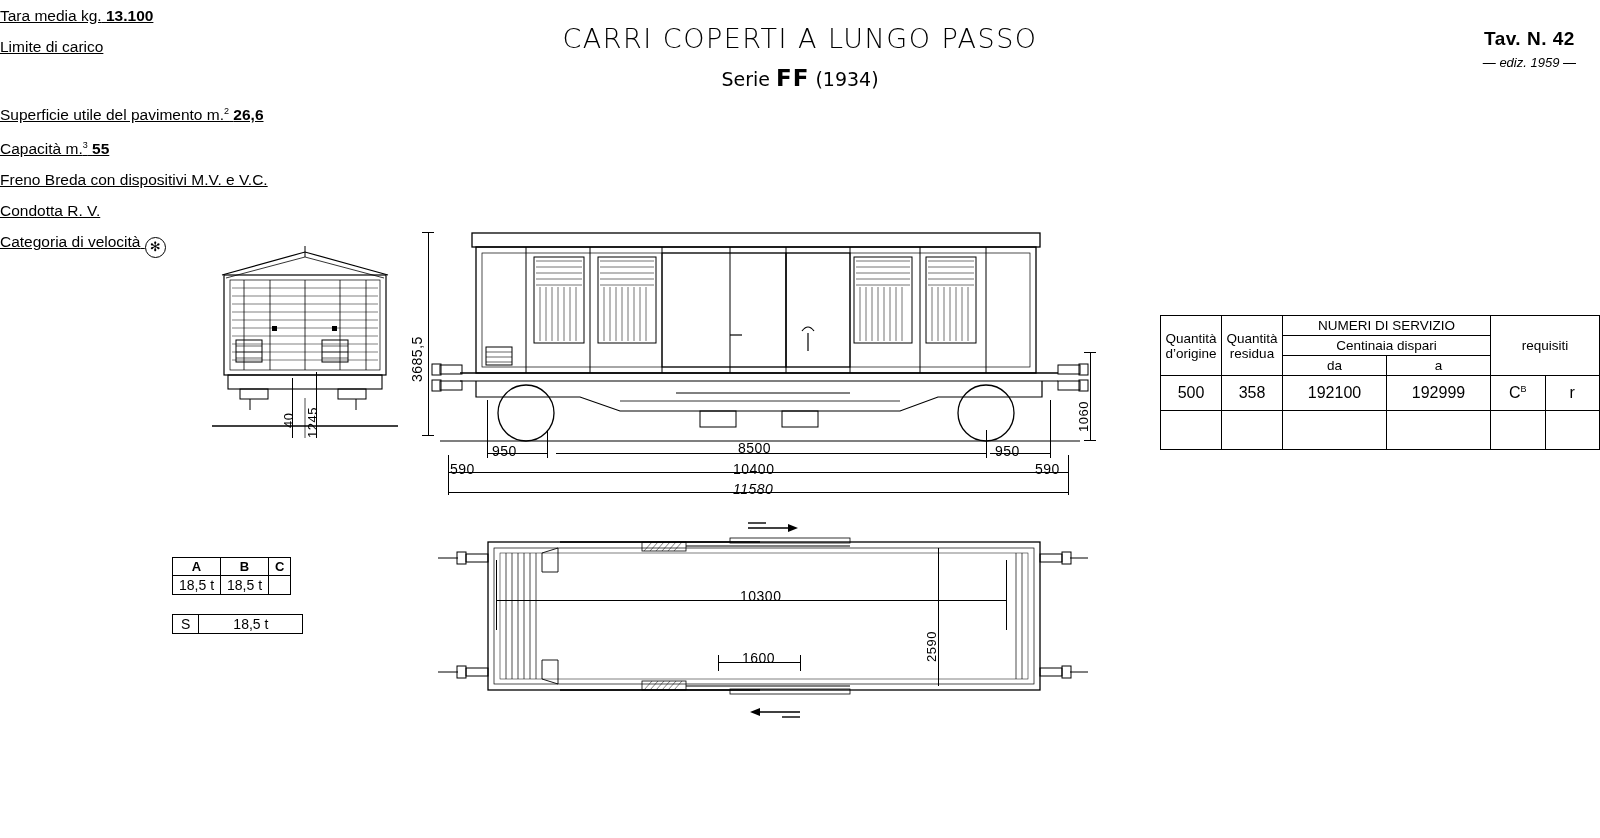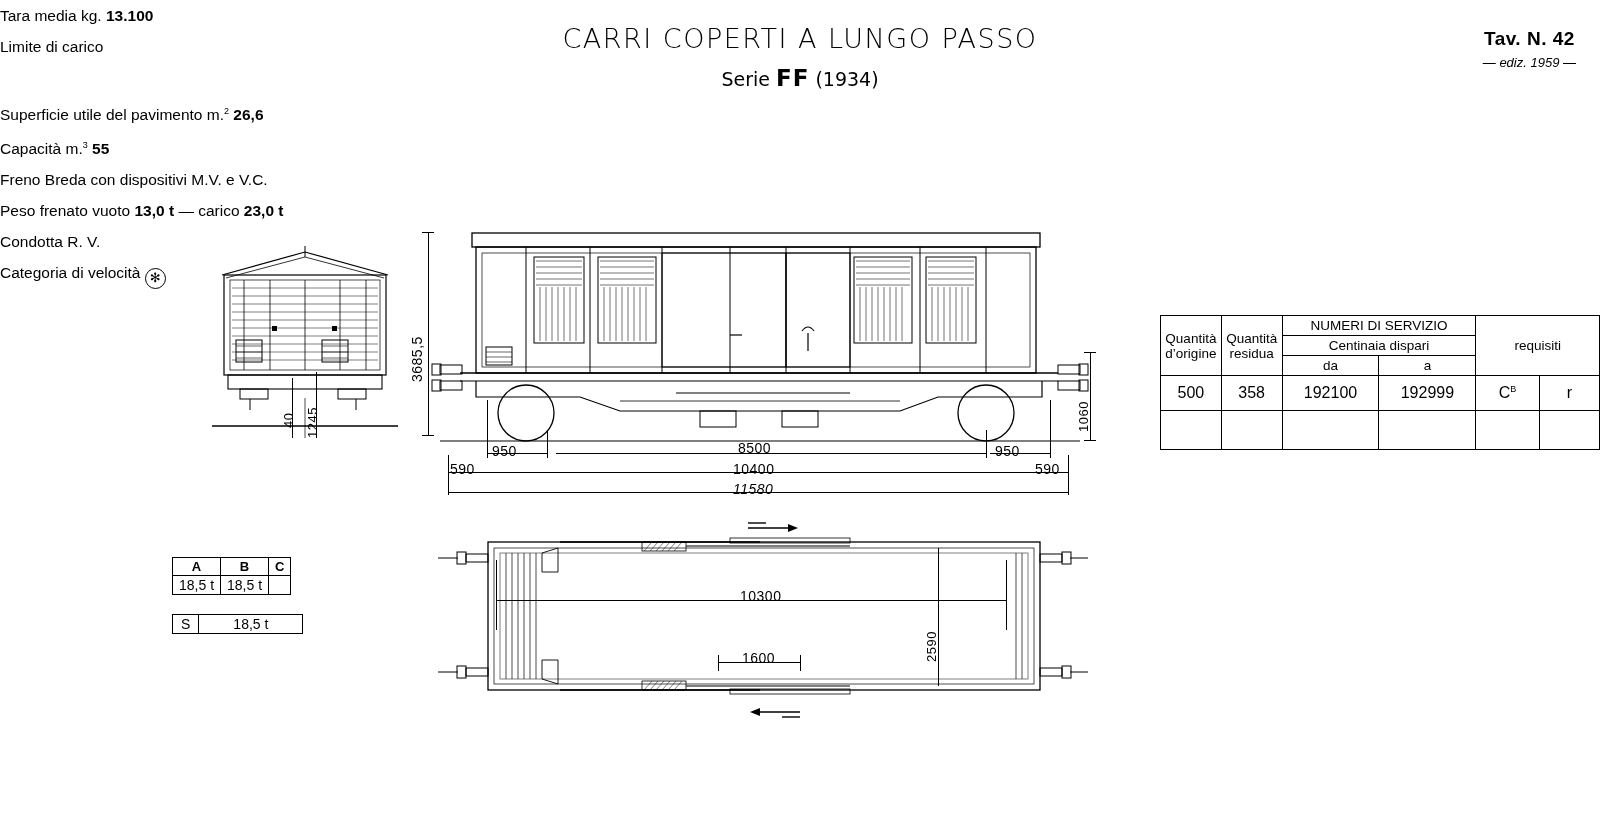--- a/index.html
+++ b/index.html
@@ -27,31 +27,31 @@
   #plate-no .ed{font-size:13px;font-style:italic;margin-top:5px;}
 
   
   .ln{position:absolute;background:#000;}
   .hl{height:1px;}
   .vl{width:1px;}
   .dimtxt{position:absolute;font-size:14px;font-family:"Liberation Sans",sans-serif;letter-spacing:.5px;}
   .dimtxt.v{transform-origin:0 0;}
 
   
-  #spec-list{left:8px;top:528px;width:380px;font-size:15.5px;line-height:31px;font-family:"Liberation Sans",sans-serif;}
+  #spec-list{left:8px;top:528px;width:380px;font-size:15.5px;line-height:31px;font-family:"Liberation Sans",sans-serif;text-decoration:underline;}
   #spec-list .row{white-space:nowrap;}
   #spec-list b{font-weight:bold;}
   #load-table{position:absolute;left:172px;top:557px;border-collapse:collapse;font-size:14px;}
   #load-table td,#load-table th{border:1px solid #000;text-align:center;padding:1px 6px;font-weight:normal;}
   #load-table .hdr{font-size:13px;font-weight:bold;}
 
   
   #svc-table{position:absolute;left:1160px;top:315px;border-collapse:collapse;font-size:13.5px;}
   #svc-table td,#svc-table th{border:1px solid #000;text-align:center;font-weight:normal;padding:2px 4px;}
-  #svc-table .big{font-size:16px;padding:8px 10px;}
+  #svc-table .big{font-size:16px;padding:8px 0;}
   #svc-table .empty{height:34px;}
   sup{font-size:9px;}
 </style>
 </head>
 <body>
 
 <div class="abs" id="title-block">
   <div class="tline">CARRI COPERTI A LUNGO PASSO</div>
   <div class="serie">
     <span>Serie</span>
@@ -382,26 +382,20 @@
   </div>
   <div class="row" style="margin-top:34px;">
     <span>Superficie utile del pavimento m.</span><sup>2</sup>
     <b>26,6</b>
   </div>
   <div class="row">
     <span>Capacità m.</span><sup>3</sup>
     <b>55</b>
   </div>
   <div class="row">Freno Breda con dispositivi M.V. e V.C.</div>
-  <div class="row">
-    <span>Peso frenato vuoto</span>
-    <b>13,0 t</b>
-    <span>— carico</span>
-    <b>23,0 t</b>
-  </div>
   <div class="row">Condotta R. V.</div>
   <div class="row">
     <span>Categoria di velocità</span>
     <span style="display:inline-block;width:19px;height:19px;border:1.3px solid #000;border-radius:50%;text-align:center;line-height:17px;font-size:13px;vertical-align:-4px;"><span>✻</span></span>
   </div>
 </div>
 
 <table id="load-table">
   <tbody>
       <tr>

